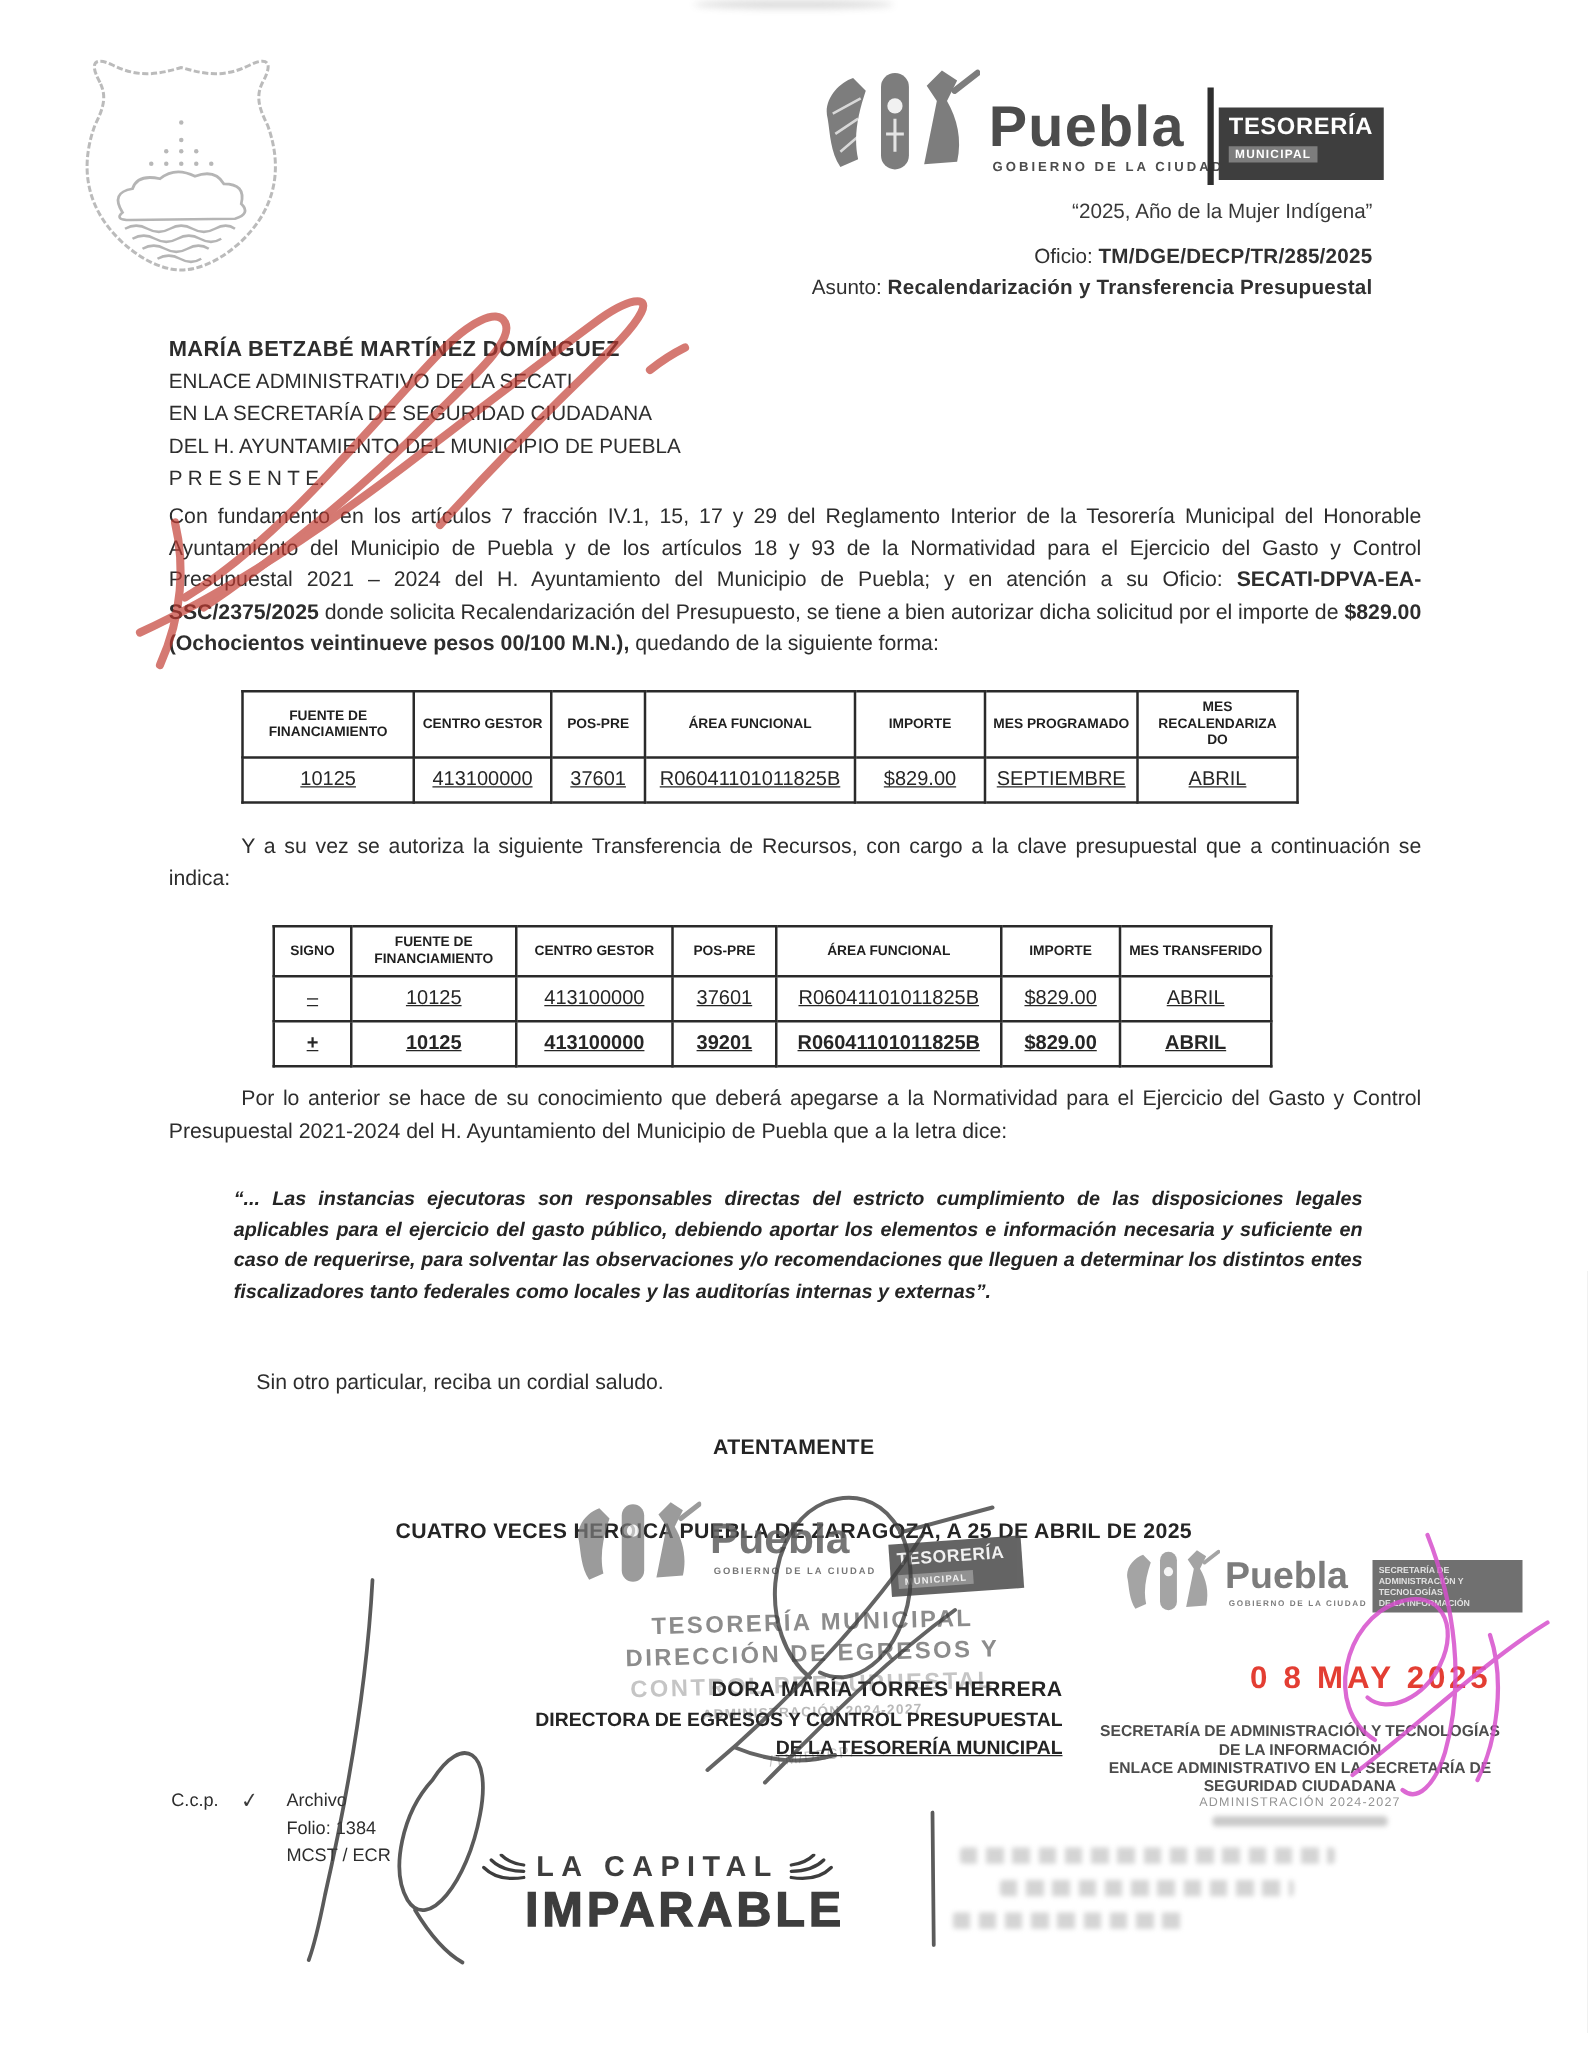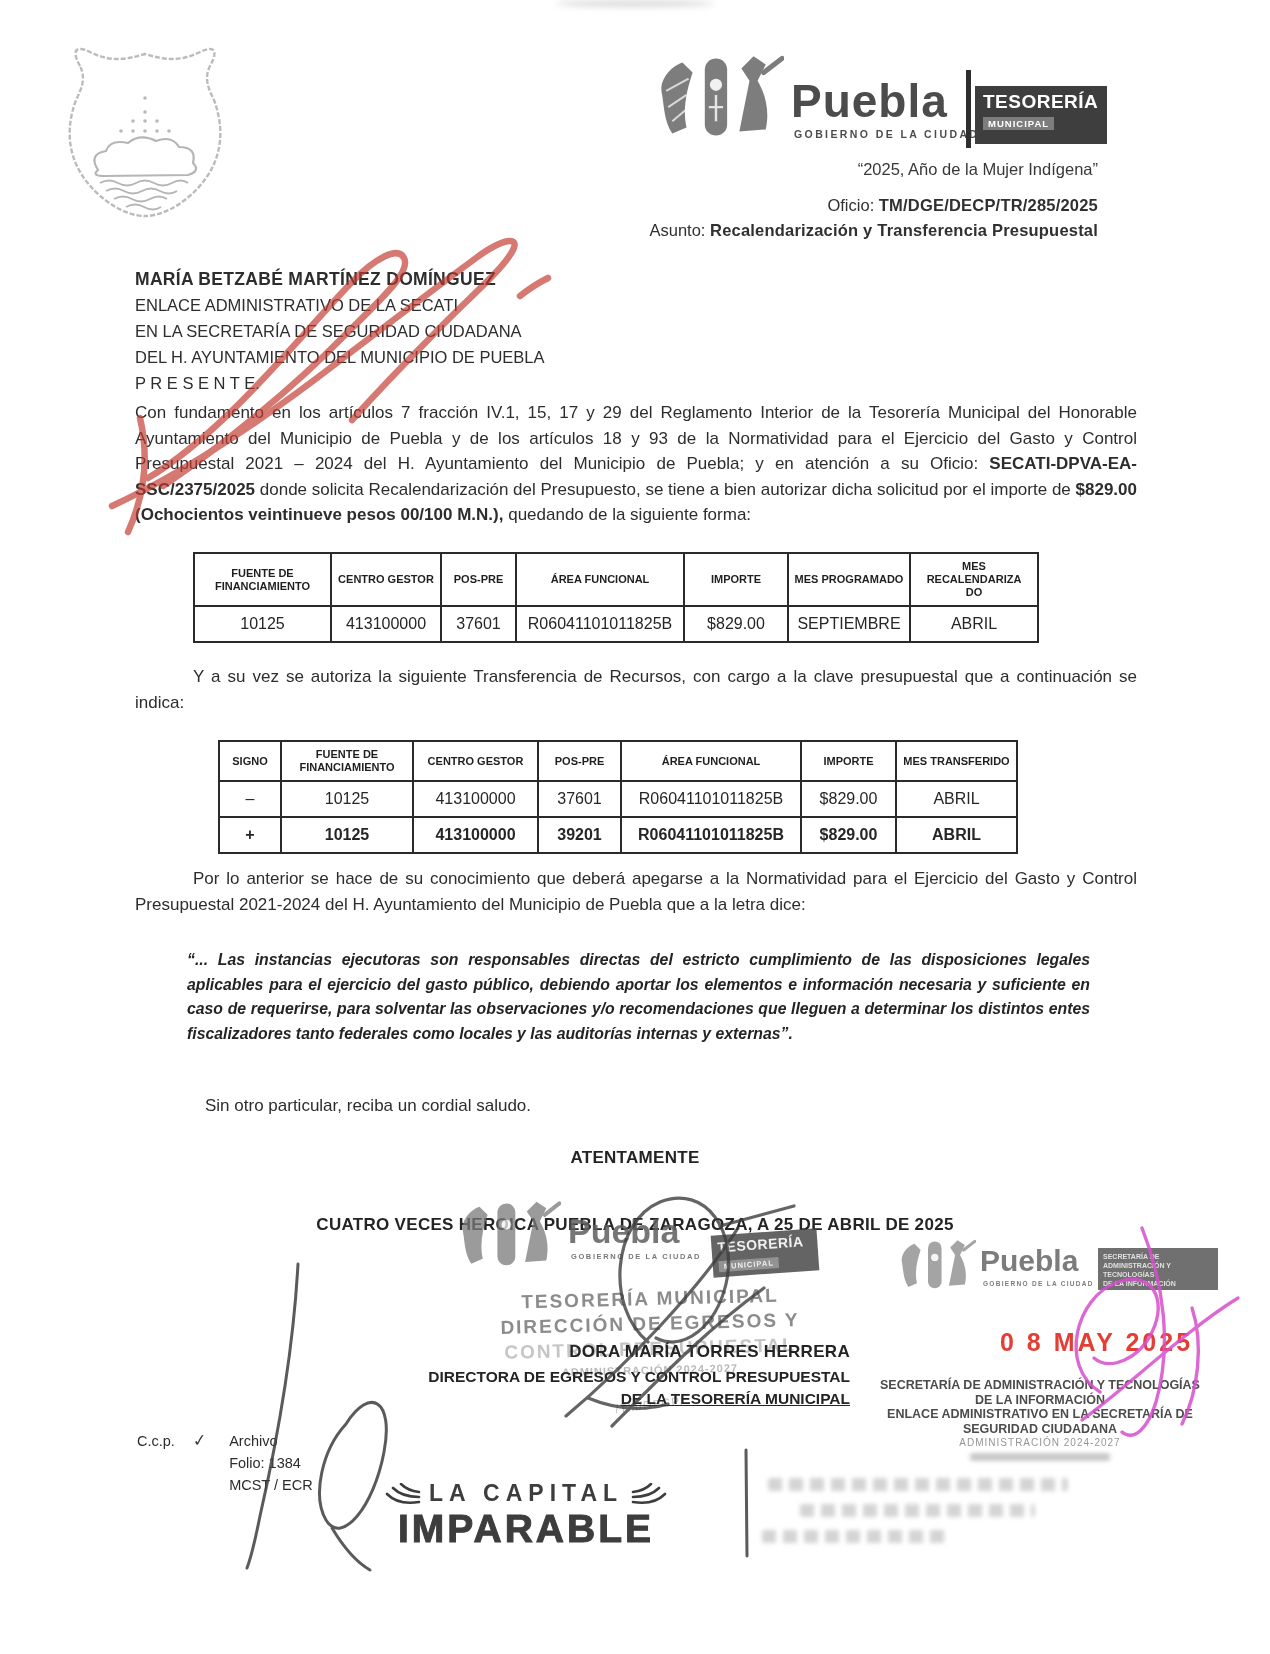--- a/index.html
+++ b/index.html
@@ -35,21 +35,21 @@
   .recipient .name{font-size:17.5px;font-weight:bold;letter-spacing:.3px;}
 
   .para{left:135px;width:1002px;font-size:17px;line-height:25.6px;text-align:justify;color:#2d2d2d;}
   .p1{top:400px;}
   .p2{top:664px;text-indent:58px;}
   .p3{top:866px;text-indent:58px;}
 
   table{position:absolute;border-collapse:collapse;table-layout:fixed;}
   th,td{border:2px solid #2a2a2a;text-align:center;vertical-align:middle;}
   th{font-size:11px;line-height:13px;font-weight:bold;padding:6px 3px;color:#1f1f1f;}
-  td{font-size:16px;padding:3px 2px;height:28px;color:#262626;}
+  td{font-size:16px;padding:3px 2px;height:28px;color:#262626;text-decoration:underline;}
   .t1{left:193px;top:552px;width:844px;}
   .t2{left:218px;top:740px;width:798px;}
   .bold-row td{font-weight:bold;}
   .wrapany{display:inline-block;max-width:96px;overflow-wrap:anywhere;}
 
   .quote{left:187px;top:948px;width:903px;font-size:15.8px;line-height:24.6px;font-weight:bold;
          font-style:italic;text-align:justify;color:#242424;}
   .closing{left:205px;top:1096px;font-size:17px;color:#2d2d2d;}
 
   .center-line{left:135px;width:1000px;text-align:center;font-weight:bold;font-size:17px;letter-spacing:.3px;color:#242424;}
@@ -87,21 +87,21 @@
             padding:4px 5px;box-sizing:border-box;font-size:7px;line-height:9px;font-weight:bold;text-align:left;}
   .rs-date{position:absolute;left:120px;top:98px;font-size:25px;font-weight:bold;color:#e12a1e;letter-spacing:3px;opacity:.9;}
   .rs-lines{position:absolute;left:-50px;top:148px;width:420px;text-align:center;color:#4c4c4c;
             font-size:12.5px;line-height:14.5px;font-weight:bold;}
   .rs-l5{font-size:10px;opacity:.6;font-weight:normal;letter-spacing:1px;}
   .rs-blur{width:140px;height:8px;margin:2px auto 0;background:#777;filter:blur(2px);opacity:.4;border-radius:3px;}
 
   
   .ccp{left:137px;top:1430px;font-size:14.5px;line-height:22px;display:flex;gap:20px;color:#2d2d2d;}
   .ccp-check{font-size:17px;color:#3c3c3c;transform:rotate(-6deg);}
-  .capital{left:376px;top:1480px;width:300px;text-align:center;color:#3d3d3d;}
+  .capital{left:376px;top:1480px;width:300px;text-align:right;color:#3d3d3d;}
   .capital-top{display:flex;align-items:center;justify-content:center;gap:8px;font-size:23px;font-weight:bold;letter-spacing:6px;}
   .capital-bottom{font-size:39px;font-weight:bold;letter-spacing:3px;margin-top:0;-webkit-text-stroke:1px #3d3d3d;}
 
   .faint-bar{position:absolute;height:13px;border-radius:3px;filter:blur(2px);opacity:.38;
              background:repeating-linear-gradient(90deg,#8f8f8f 0 14px,transparent 14px 21px);}
   .fb1{left:768px;top:1478px;width:300px;}
   .fb2{left:800px;top:1504px;width:235px;}
   .fb3{left:762px;top:1530px;width:185px;}
 
   .ink{position:absolute;inset:0;width:1270px;height:1654px;pointer-events:none;z-index:5;}

